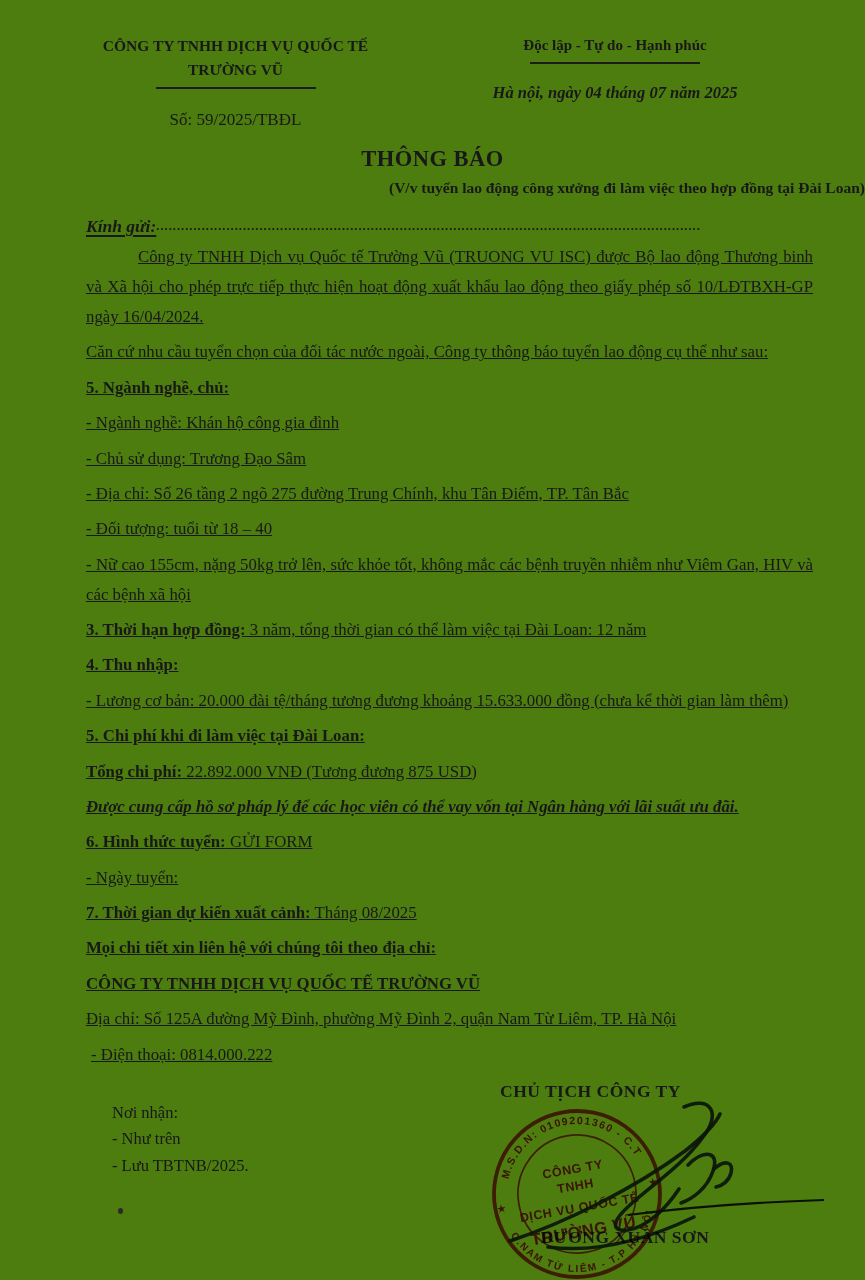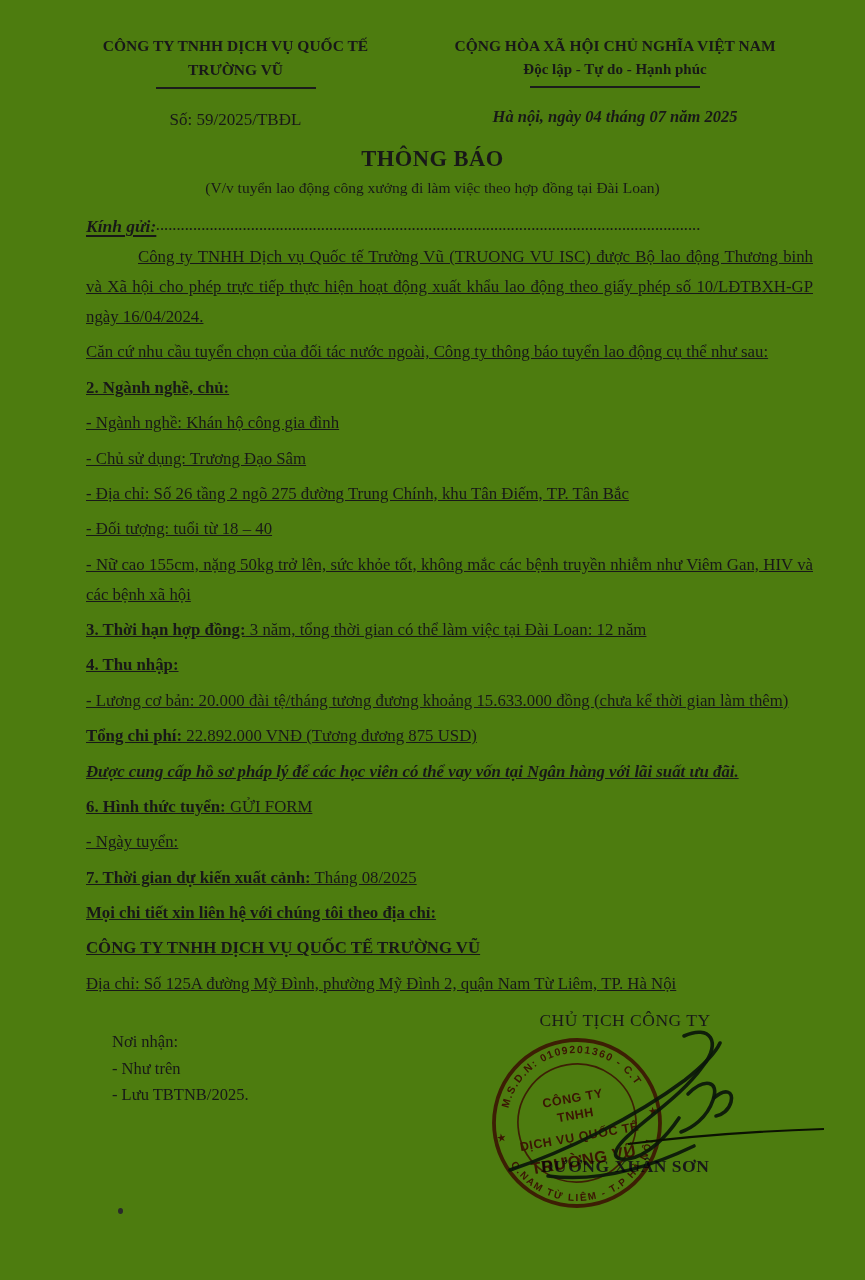--- a/index.html
+++ b/index.html
@@ -15,21 +15,21 @@
   .h-right { flex:1; text-align:center; margin-right:38px; }
   .h-bold  { font-weight:700; font-size:15.5px; line-height:1.55; }
   .h-rule  { border-bottom:2.2px solid #1c1c1c; margin:5px auto 0 auto; }
   .h-rule.left  { width:160px; }
   .h-rule.right { width:170px; }
   .doc-number { margin-top:21px; font-weight:400; font-size:17px; }
   .date-line  { margin-top:19px; font-weight:700; font-style:italic; font-size:16.5px; }
   
   .title-block { text-align:center; margin-top:16px; }
   .doc-title   { font-size:22.5px; font-weight:700; letter-spacing:.5px; }
-  .doc-subtitle{ font-size:15.5px; font-weight:400; margin-top:7px; }
+  .doc-subtitle{ font-size:15.5px; font-weight:700; margin-top:7px;text-align:right; }
   
   .body-area { padding:10px 52px 0 86px; font-size:16.8px; line-height:1.78; }
   .salutation { display:flex; align-items:baseline; margin-top:4px; }
   .salutation .label {
     font-weight:700; font-style:italic; font-size:17.5px;
     text-decoration:underline; text-decoration-thickness:2px; text-underline-offset:3px;
     white-space:nowrap;
   }
   .salutation .dots {
     flex:1; overflow:hidden; white-space:nowrap;
@@ -40,22 +40,22 @@
   .intro  { text-indent:52px; text-align:justify; }
   .justify{ text-align:justify; }
   .b  { font-weight:700; }
   .bi { font-weight:700; font-style:italic; }
   .company-contact { font-size:16.8px; }
   .phone-line { padding-left:5px; }
   
   .sign-area { position:relative; height:345px; }
   .recipients { position:absolute; left:112px; top:25px; font-size:16.5px; line-height:1.6; }
   .signer-title {
-    position:absolute; left:500px; top:6px; width:250px; text-align:center;
-    font-weight:400; font-size:17.5px; letter-spacing:.5px;
+    position:absolute; left:500px; top:6px; width:250px; 
+    font-weight:700; font-size:17.5px; letter-spacing:.5px;
   }
   .signer-name {
     position:absolute; left:492px; top:152px; width:266px; text-align:center;
     font-weight:700; font-size:17.5px; letter-spacing:.5px;
   }
   .sig-svg {
     position:absolute; left:452px; top:14px; width:384px; height:202px;
     mix-blend-mode:multiply;
   }
   .ring-outer { fill:none; stroke:#c42b2b; stroke-width:3.8; opacity:.92; }
@@ -80,21 +80,20 @@
 <div class="doc">
 
   <div class="header">
     <div class="h-left">
       <div class="h-bold">CÔNG TY TNHH DỊCH VỤ QUỐC TẾ</div>
       <div class="h-bold">TRƯỜNG VŨ</div>
       <div class="h-rule left"></div>
       <div class="doc-number">Số: 59/2025/TBĐL</div>
     </div>
     <div class="h-right">
-      <div class="h-bold">CỘNG HÒA XÃ HỘI CHỦ NGHĨA VIỆT NAM</div>
       <div class="h-bold" style="font-size:15px;">Độc lập - Tự do - Hạnh phúc</div>
       <div class="h-rule right"></div>
       <div class="date-line">Hà nội, ngày 04 tháng 07 năm 2025</div>
     </div>
   </div>
 
   <div class="title-block">
     <div class="doc-title">THÔNG BÁO</div>
     <div class="doc-subtitle">(V/v tuyển lao động công xưởng đi làm việc theo hợp đồng tại Đài Loan)</div>
   </div>
@@ -102,44 +101,46 @@
   <div class="body-area">
 
     <div class="salutation">
       <span class="label">Kính gửi:</span>
         <span class="dots">....................................................................................................................................................................................</span>
     </div>
 
     <p class="line intro">Công ty TNHH Dịch vụ Quốc tế Trường Vũ (TRUONG VU ISC) được Bộ lao động Thương binh và Xã hội cho phép trực tiếp thực hiện hoạt động xuất khẩu lao động theo giấy phép số 10/LĐTBXH-GP ngày 16/04/2024.</p>
     <p class="line justify">Căn cứ nhu cầu tuyển chọn của đối tác nước ngoài, Công ty thông báo tuyển lao động cụ thể như sau:</p>
 
-    <p class="line b">2. Ngành nghề, chủ:</p>
+    <p class="line b">5. Ngành nghề, chủ:</p>
     <p class="line">- Ngành nghề: Khán hộ công gia đình</p>
     <p class="line">- Chủ sử dụng: Trương Đạo Sâm</p>
     <p class="line">- Địa chỉ: Số 26 tầng 2 ngõ 275 đường Trung Chính, khu Tân Điếm, TP. Tân Bắc</p>
 
     <p class="line">- Đối tượng: tuổi từ 18 – 40</p>
     <p class="line justify">- Nữ cao 155cm, nặng 50kg trở lên, sức khỏe tốt, không mắc các bệnh truyền nhiễm như Viêm Gan, HIV và các bệnh xã hội</p>
 
     <p class="line"><span class="b">3. Thời hạn hợp đồng:</span><span> 3 năm, tổng thời gian có thể làm việc tại Đài Loan: 12 năm</span></p>
 
     <p class="line b">4. Thu nhập:</p>
     <p class="line justify">- Lương cơ bản: 20.000 đài tệ/tháng tương đương khoảng 15.633.000 đồng (chưa kể thời gian làm thêm)</p>
 
+    <p class="line b">5. Chi phí khi đi làm việc tại Đài Loan:</p>
     <p class="line"><span class="b">Tổng chi phí:</span><span> 22.892.000 VNĐ (Tương đương 875 USD)</span></p>
     <p class="line bi">Được cung cấp hồ sơ pháp lý để các học viên có thể vay vốn tại Ngân hàng với lãi suất ưu đãi.</p>
 
     <p class="line"><span class="b">6. Hình thức tuyển:</span><span> GỬI FORM</span></p>
     <p class="line">- Ngày tuyển:</p>
 
     <p class="line"><span class="b">7. Thời gian dự kiến xuất cảnh:</span><span> Tháng 08/2025</span></p>
 
     <p class="line b">Mọi chi tiết xin liên hệ với chúng tôi theo địa chỉ:</p>
     <p class="line b company-contact">CÔNG TY TNHH DỊCH VỤ QUỐC TẾ TRƯỜNG VŨ</p>
     <p class="line">Địa chỉ: Số 125A đường Mỹ Đình, phường Mỹ Đình 2, quận Nam Từ Liêm, TP. Hà Nội</p>
+    <p class="line phone-line">- Điện thoại: 0814.000.222</p>
   </div>
 
   <div class="sign-area">
 
     <div class="recipients">
       <div>Nơi nhận:</div>
       <div>- Như trên</div>
       <div>- Lưu TBTNB/2025.</div>
     </div>
 

